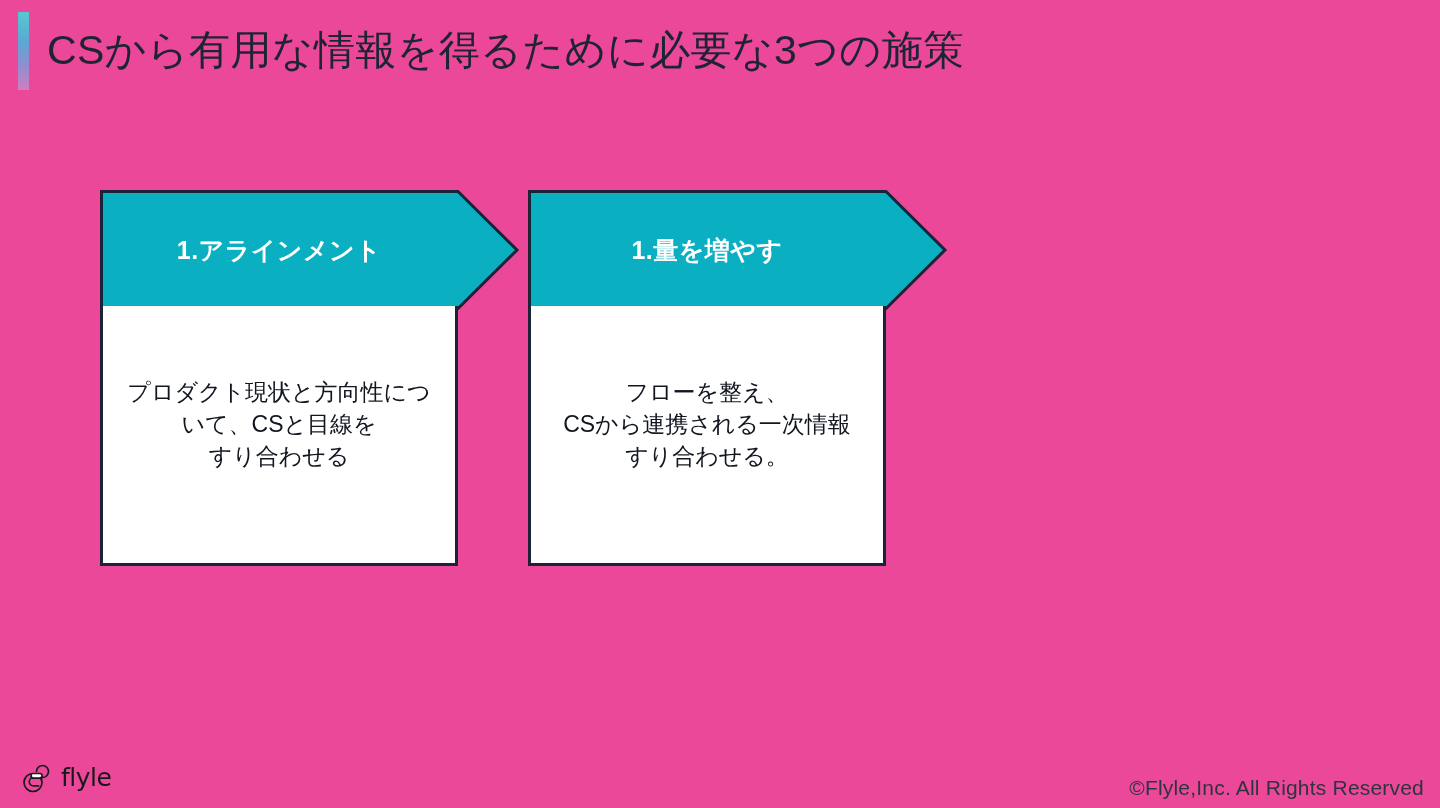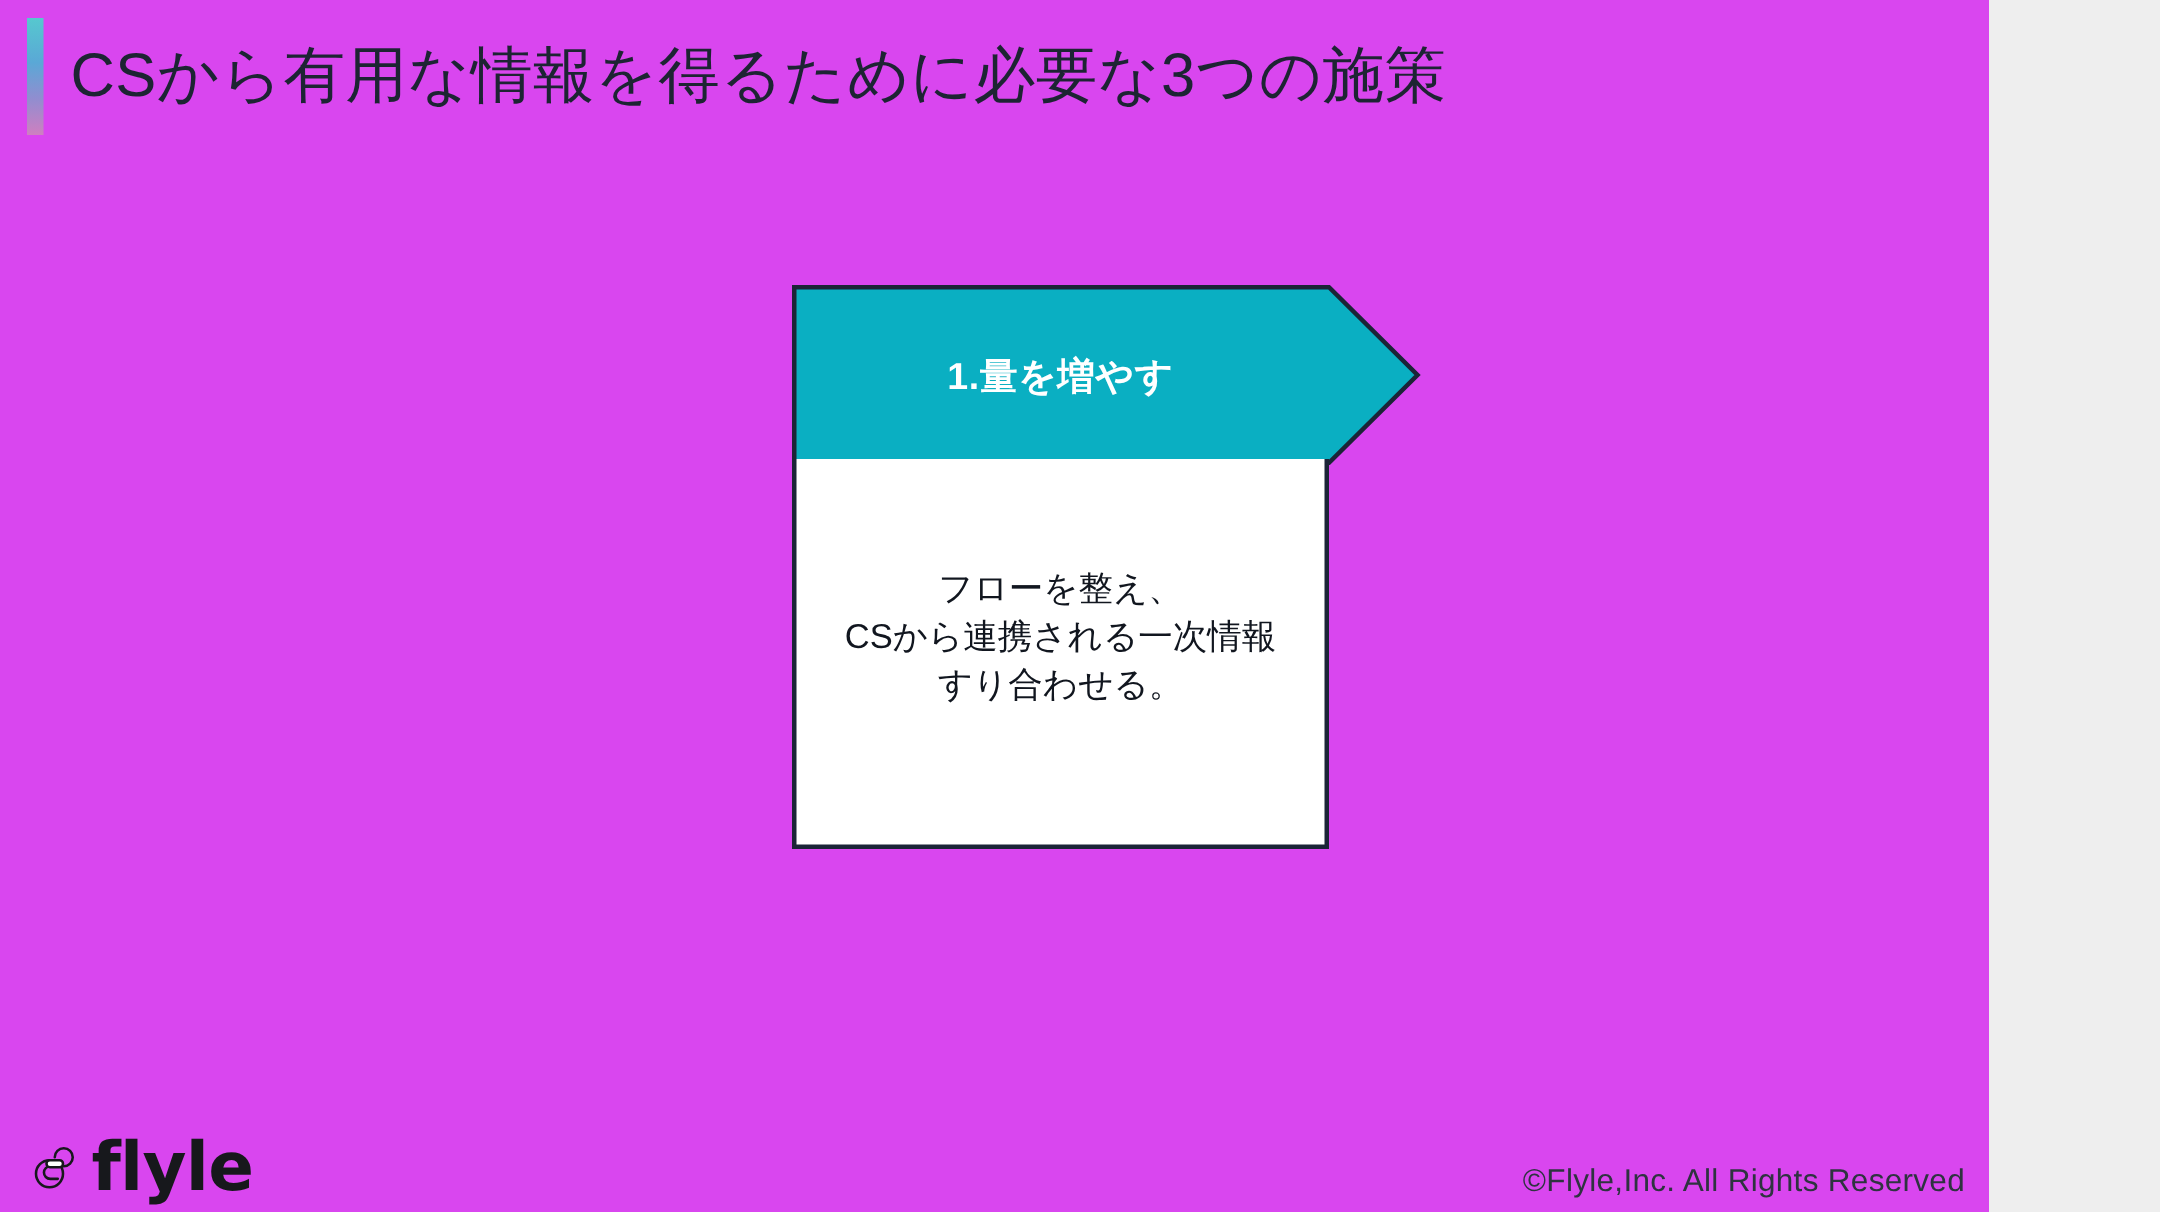--- a/index.html
+++ b/index.html
@@ -9,23 +9,23 @@
   }
   body {
     width: 1440px;
     height: 808px;
     background: #eeeeee;
     font-family: "Liberation Sans", "DejaVu Sans", sans-serif;
     overflow: hidden;
   }
   .slide {
     position: relative;
-    width: 1326px;
+    width: 1440px;
     height: 808px;
-    background: #d946ef;
+    background: #ec4899;
   }
 
   
   .title-row {
     position: absolute;
     left: 0;
     top: 0;
     width: 1440px;
     height: 110px;
   }
@@ -126,25 +126,25 @@
     display: flex;
     align-items: center;
     gap: 9px;
   }
   .logo-mark {
     width: 30px;
     height: 34px;
     display: block;
   }
   .logo-word {
-    font-size: 45px;
+    font-size: 25px;
     line-height: 33px;
     color: #17181c;
     letter-spacing: -0.5px;
-    font-weight: 700;
+    font-weight: 400;
     font-family: "DejaVu Sans", "Liberation Sans", sans-serif;
   }
   .copyright {
     position: absolute;
     right: 16px;
     bottom: 8px;
     font-size: 21px;
     color: #2e3340;
     letter-spacing: 0.2px;
   }
@@ -154,20 +154,33 @@
 
 <div class="slide">
 
   <div class="title-row">
     <div class="accent-bar"></div>
     <div class="page-title">CSから有用な情報を得るために必要な3つの施策</div>
   </div>
 
   <div class="steps">
 
+    <div class="step step-1">
+      <div class="chevron">
+        <svg width="420" height="120" viewBox="0 0 420 120" xmlns="http://www.w3.org/2000/svg" aria-hidden="true">
+          <polygon points="1.5,1.5 358,1.5 417,60 358,118.5 1.5,118.5" fill="#0aafc2" stroke="#1b2437" stroke-width="3" stroke-linejoin="miter"></polygon>
+        </svg>
+        <div class="chevron-label">1.アラインメント</div>
+      </div>
+      <div class="body-box">
+        <div class="body-text">プロダクト現状と方向性につ
+いて、CSと目線を
+すり合わせる</div>
+      </div>
+    </div>
 
     <div class="step step-2">
       <div class="chevron">
         <svg width="420" height="120" viewBox="0 0 420 120" xmlns="http://www.w3.org/2000/svg" aria-hidden="true">
           <polygon points="1.5,1.5 358,1.5 417,60 358,118.5 1.5,118.5" fill="#0aafc2" stroke="#1b2437" stroke-width="3" stroke-linejoin="miter"></polygon>
         </svg>
         <div class="chevron-label">1.量を増やす</div>
       </div>
       <div class="body-box">
         <div class="body-text">フローを整え、

